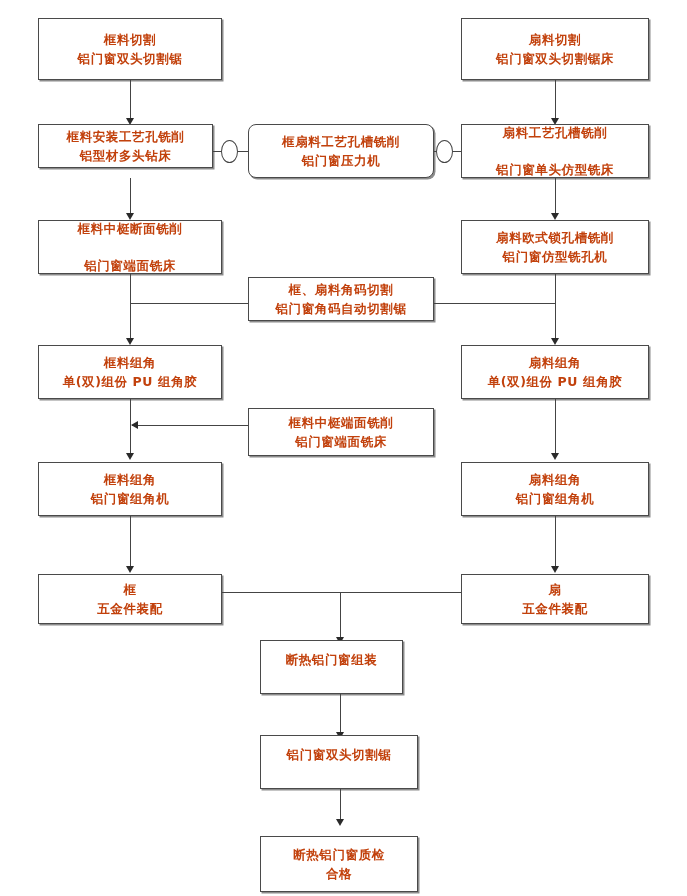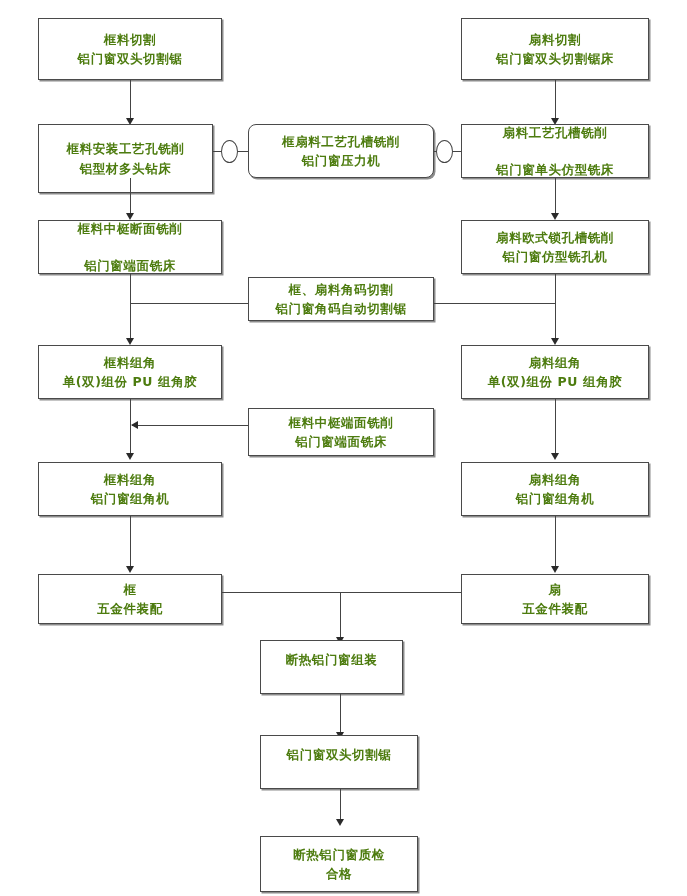--- a/index.html
+++ b/index.html
@@ -23,21 +23,21 @@
     position: absolute;
     box-sizing: border-box;
     background: #ffffff;
     border: 1px solid #4a4a4a;
     box-shadow: 1.5px 1.5px 0 0 #8c8c8c;
     display: flex;
     flex-direction: column;
     align-items: center;
     justify-content: center;
     text-align: center;
-    color: #4d7c0f;
+    color: #c2410c;
     font-size: 12.5px;
     line-height: 1.55;
     letter-spacing: 0.6px;
     font-weight: 600;
     padding: 2px 4px;
   }
   .node .ln {
     display: block;
     white-space: nowrap;
   }
@@ -100,21 +100,21 @@
     <span class="ln">扇料切割</span>
     <span class="ln">铝门窗双头切割锯床</span>
   </div>
 
   <div class="vline" style="left:130px; top:80px; height:40px;"></div>
   <div class="arrow-down" style="left:126px; top:118px;"></div>
 
   <div class="vline" style="left:555px; top:80px; height:40px;"></div>
   <div class="arrow-down" style="left:551px; top:118px;"></div>
 
-  <div class="node" style="left:38px; top:124px; width:175px; height:69px;">
+  <div class="node" style="left:38px; top:124px; width:175px; height:44px;">
     <span class="ln">框料安装工艺孔铣削</span>
     <span class="ln">铝型材多头钻床</span>
   </div>
 
   <div class="node" style="left:248px; top:124px; width:186px; height:54px;border-radius:8px;">
     <span class="ln">框扇料工艺孔槽铣削</span>
     <span class="ln">铝门窗压力机</span>
   </div>
 
   <div class="node" style="left:461px; top:124px; width:188px; height:54px;gap:18px;">

